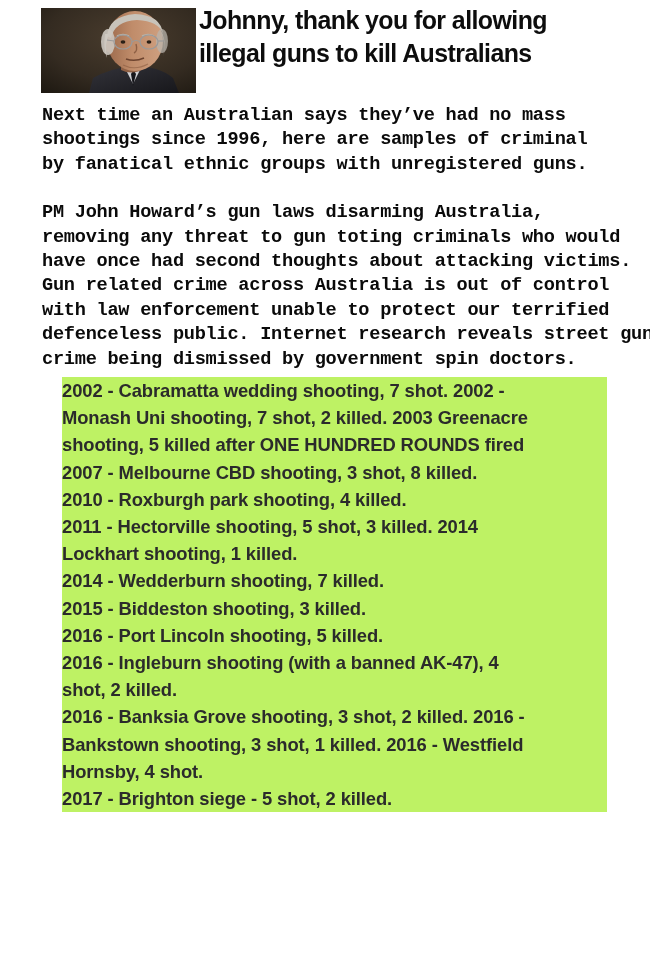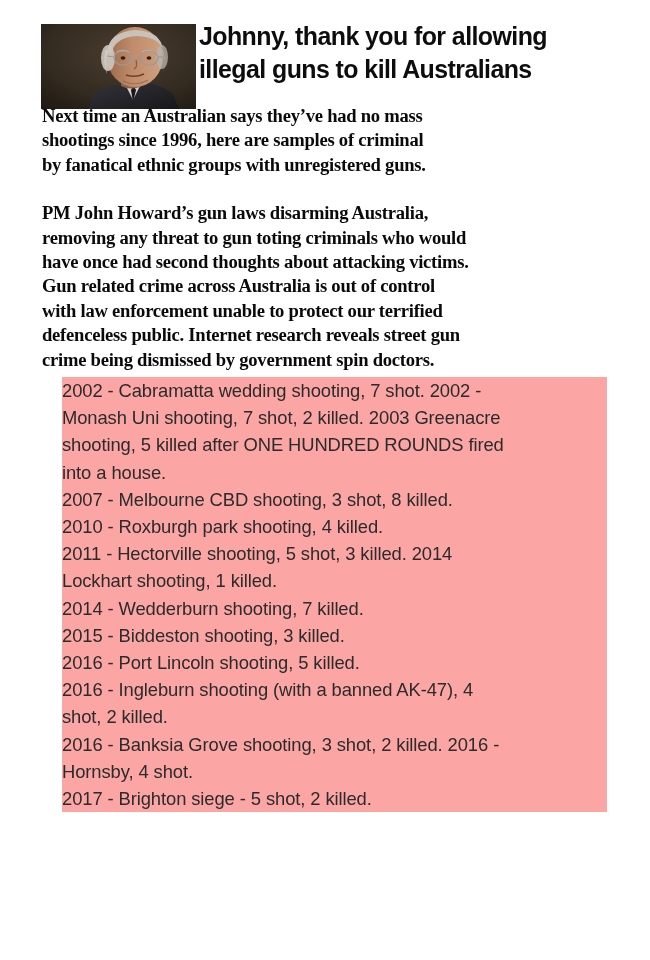--- a/index.html
+++ b/index.html
@@ -21,21 +21,21 @@
     position: relative;
     width: 650px;
     height: 960px;
     background: #ffffff;
   }
 
   
   .header {
     position: absolute;
     left: 0;
-    top: 16px;
+    top: 0;
     width: 650px;
     height: 100px;
     display: flex;
     align-items: flex-start;
   }
 
   .portrait {
     position: absolute;
     left: 41px;
     top: 8px;
@@ -72,21 +72,21 @@
 
   
   .body-block {
     position: absolute;
     left: 42px;
     top: 104px;
     width: 580px;
   }
 
   .para {
-    font-family: Liberation Serif, serif;
+    font-family: Liberation Mono, monospace;
     font-weight: bold;
     font-size: 18.6px;
     line-height: 24.4px;
     letter-spacing: -0.25px;
     color: #0a0a0a;
     margin: 0;
   }
   .para .ln {
     display: block;
     white-space: nowrap;
@@ -99,27 +99,27 @@
   .list-block {
     position: absolute;
     left: 62px;
     top: 377px;
     width: 545px;
   }
 
   .list-line {
     display: block;
     font-family: "Liberation Sans", sans-serif;
-    font-weight: normal;
+    font-weight: bold;
     font-size: 18.4px;
     line-height: 27.2px;
     letter-spacing: -0.1px;
     color: #2b2b2b;
     white-space: nowrap;
-    background: #fca5a5;
+    background: #bef264;
   }
 
   
   .list-block::before {
     content: "";
     position: absolute;
     left: -10px;
     top: -4px;
     right: -6px;
     bottom: -4px;
@@ -224,28 +224,28 @@
       <span class="ln">with law enforcement unable to protect our terrified</span>
       <span class="ln">defenceless public.  Internet research reveals street gun</span>
       <span class="ln">crime being dismissed by government spin doctors.</span>
     </p>
   </div>
 
   <div class="list-block">
     <span class="list-line">2002 - Cabramatta wedding shooting, 7 shot. 2002 -</span>
     <span class="list-line">Monash Uni shooting, 7 shot, 2 killed. 2003 Greenacre</span>
     <span class="list-line">shooting, 5 killed after ONE HUNDRED ROUNDS fired</span>
-    <span class="list-line">into a house.</span>
     <span class="list-line">2007 - Melbourne CBD shooting, 3 shot, 8 killed.</span>
     <span class="list-line">2010 - Roxburgh park shooting, 4 killed.</span>
     <span class="list-line">2011 - Hectorville shooting, 5 shot, 3 killed. 2014</span>
     <span class="list-line">Lockhart shooting, 1 killed.</span>
     <span class="list-line">2014 - Wedderburn shooting, 7 killed.</span>
     <span class="list-line">2015 - Biddeston shooting, 3 killed.</span>
     <span class="list-line">2016 - Port Lincoln shooting, 5 killed.</span>
     <span class="list-line">2016 - Ingleburn shooting (with a banned AK-47), 4</span>
     <span class="list-line">shot, 2 killed.</span>
     <span class="list-line">2016 - Banksia Grove shooting, 3 shot, 2 killed. 2016 -</span>
+    <span class="list-line">Bankstown shooting, 3 shot, 1 killed. 2016 - Westfield</span>
     <span class="list-line">Hornsby, 4 shot.</span>
     <span class="list-line">2017 - Brighton siege - 5 shot, 2 killed.</span>
   </div>
 
 </div>
 
 </body></html>

